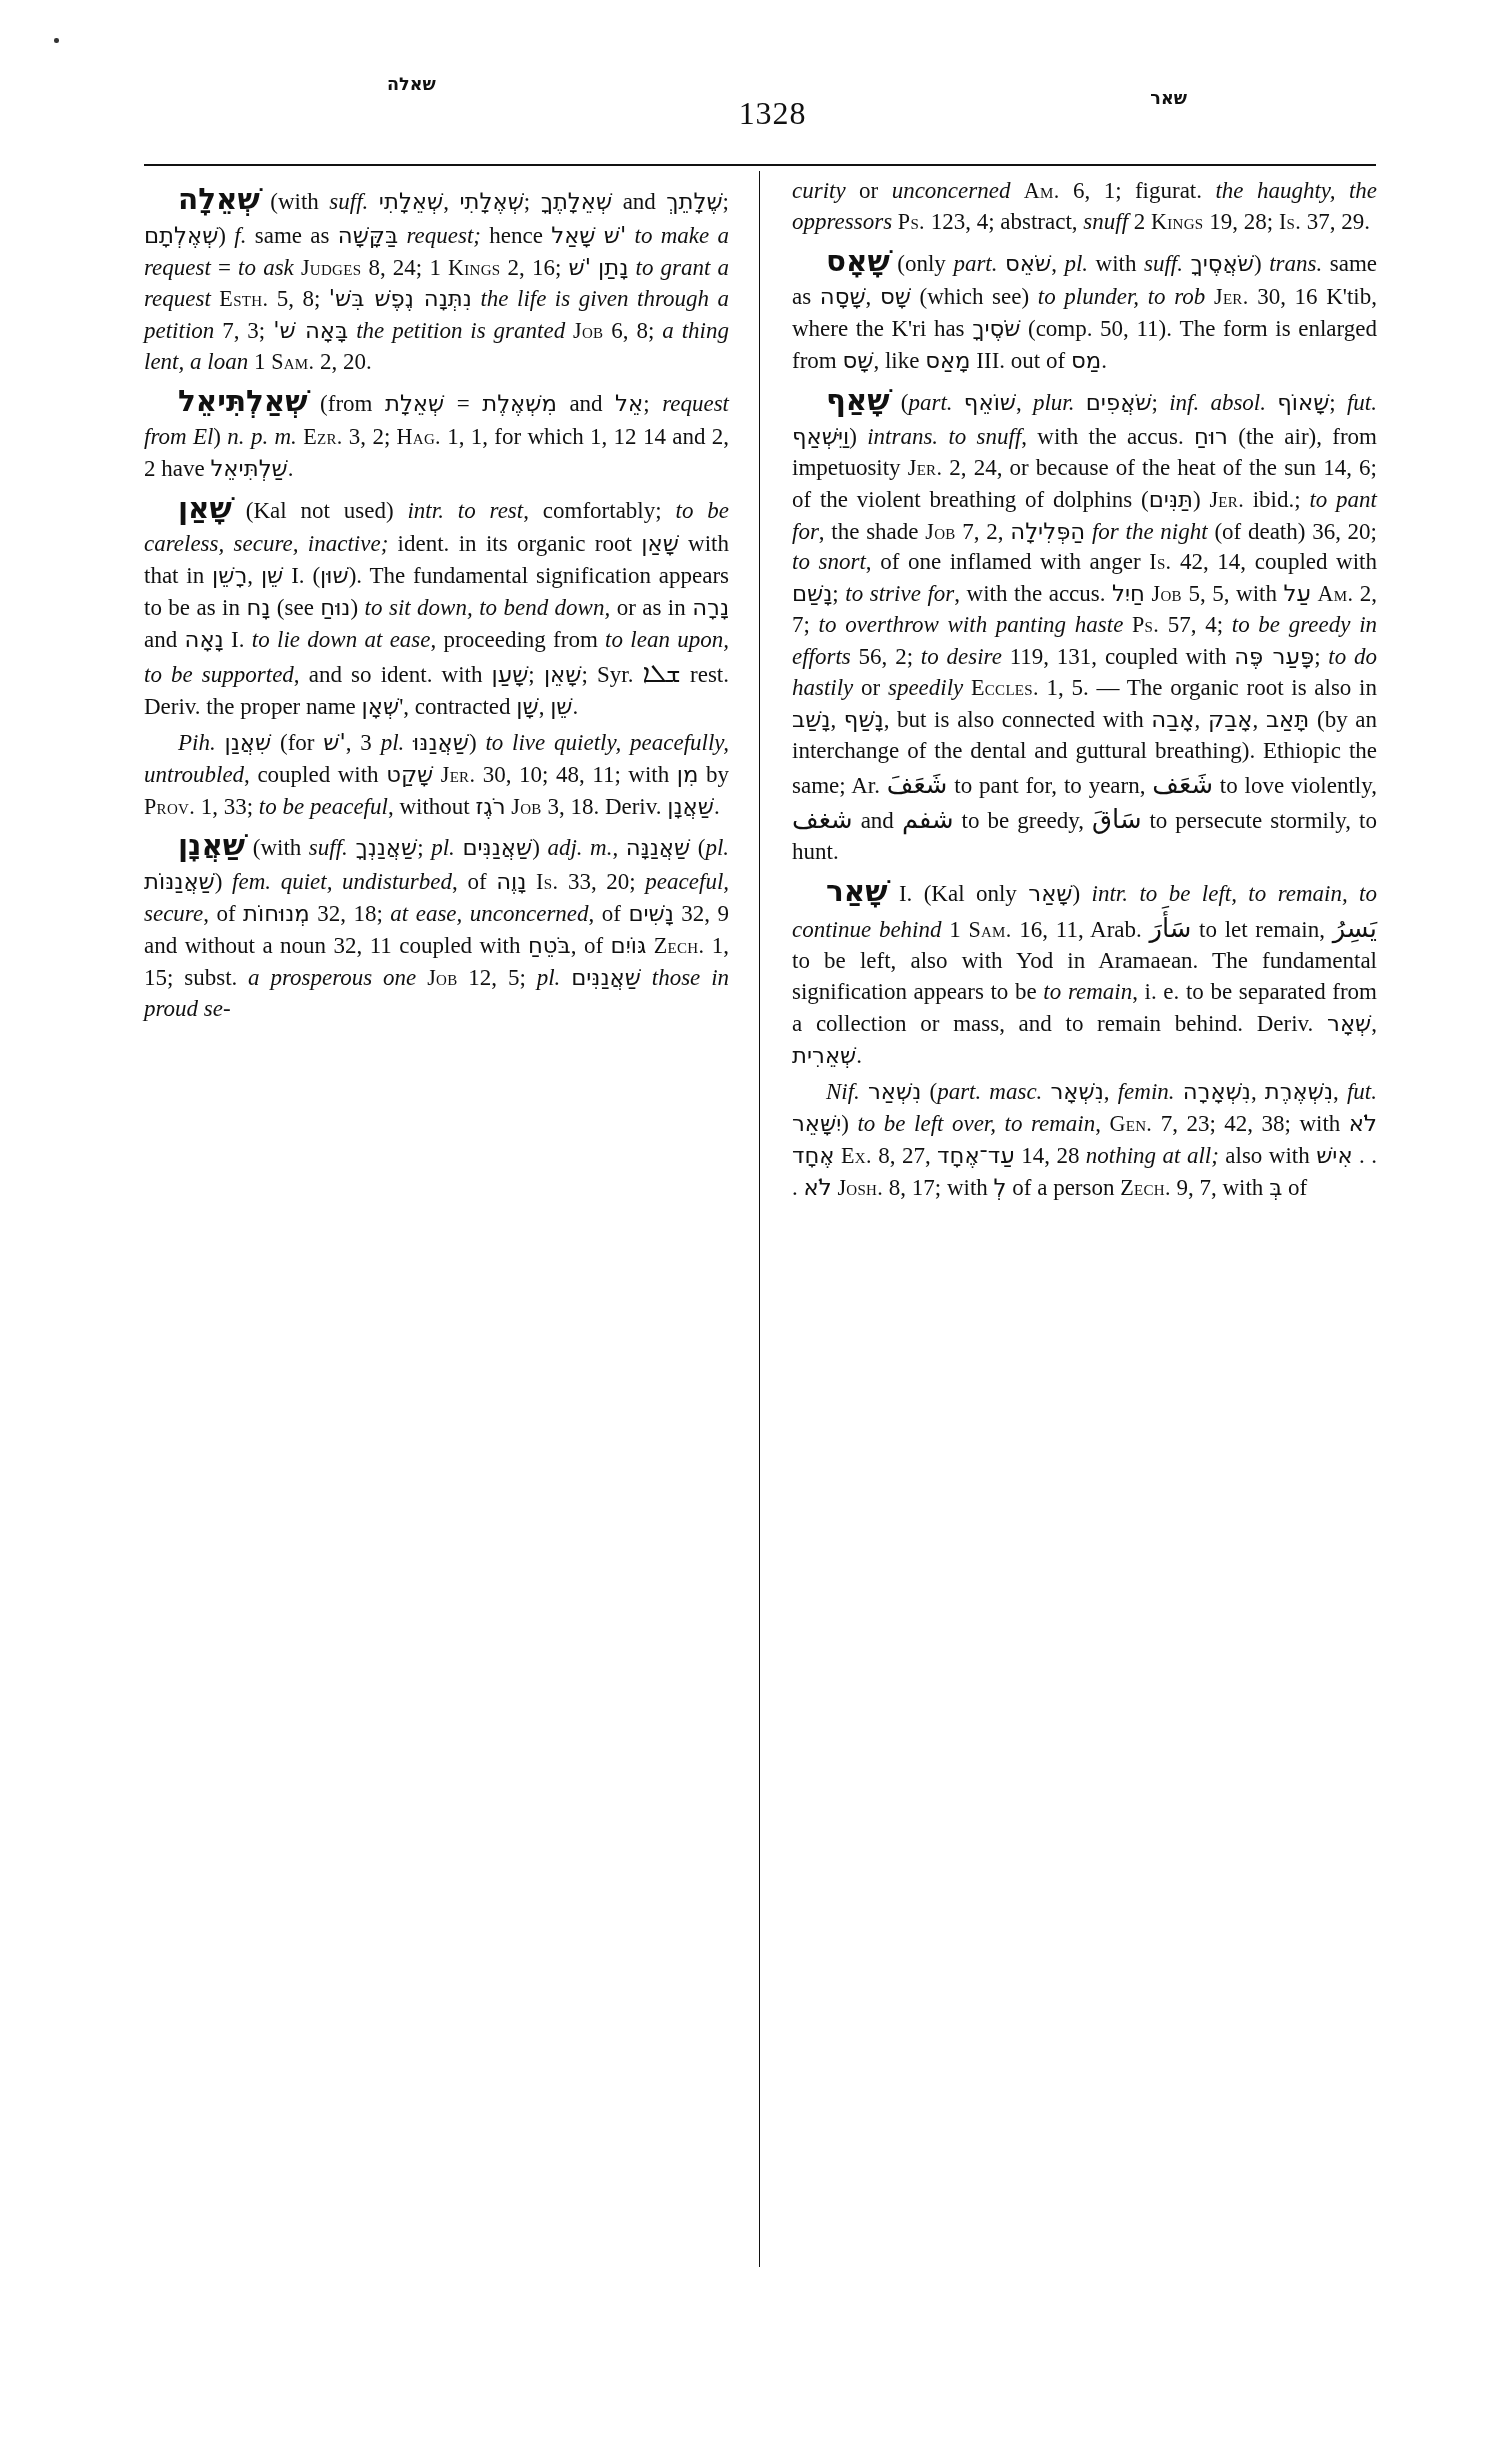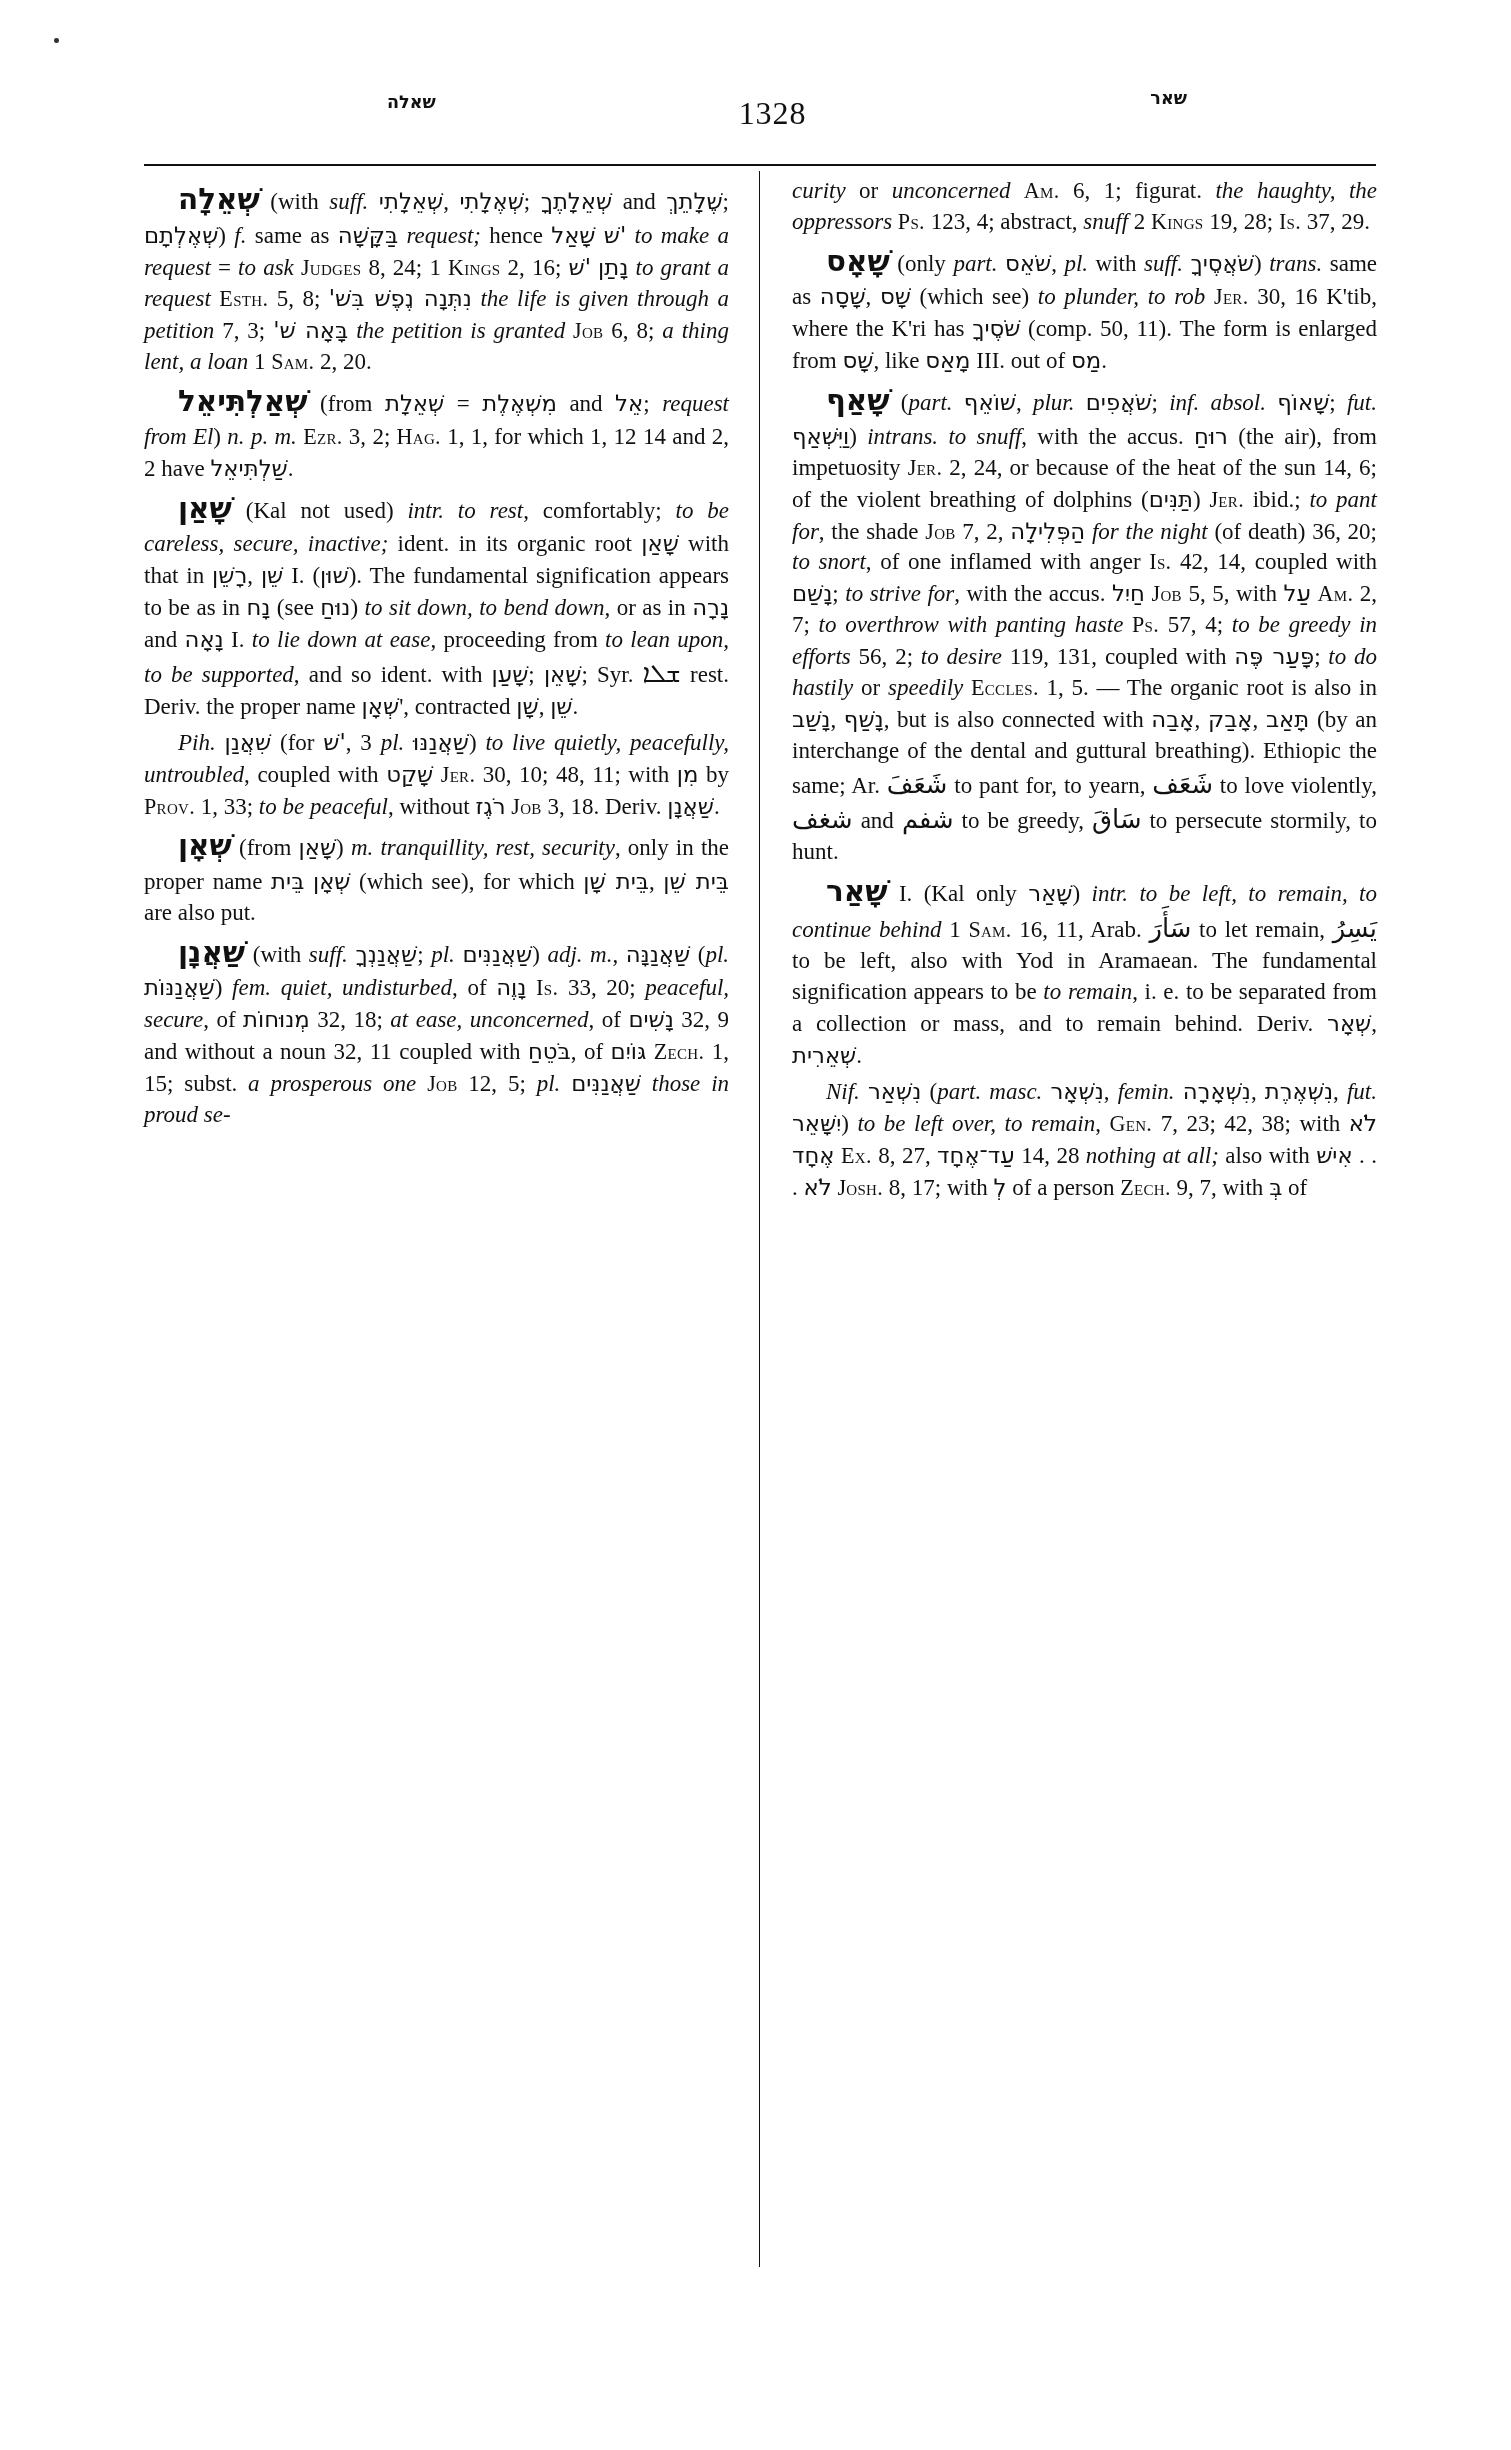--- a/index.html
+++ b/index.html
@@ -36,21 +36,21 @@
     width: 1223px;
     height: 81px;
   }
   .hdr-left, .hdr-right, .hdr-center {
     position: absolute;
     font-size: 38px;
     line-height: 1;
   }
   .hdr-left {
     left: 243px;
-    top: 22px;
+    top: 4px;
     font-family: "DejaVu Sans", sans-serif;
     font-weight: 600;
     text-align: right;
   }
   .hdr-right {
     right: 180px;
     top: 18px;
     font-family: "DejaVu Sans", sans-serif;
     font-weight: 600;
   }
@@ -155,21 +155,20 @@
   <div class="rule"></div>
 
   <div class="columns">
     <div class="divider"></div>
 
     <div class="col col-left">
       <p class="indent gap"><span class="entry-head">שְׁאֵלָה</span> (with <span class="it">suff.</span> <span class="heb">שְׁאֵלָתִי</span>, <span class="heb">שְׁאֶלָתִי</span>; <span class="heb">שְׁאֵלָתֶךָ</span> and <span class="heb">שֶׁלָתֵךְ</span>; <span class="heb">שְׁאֶלְתָם</span>) <span class="it">f.</span> same as <span class="heb">בַּקָּשָׁה</span> <span class="it">request;</span> hence <span class="heb">שָׁאַל</span> <span class="heb">'שׁ</span> <span class="it">to make a request</span> = <span class="it">to ask</span> <span class="sc">Judges</span> 8, 24; 1 <span class="sc">Kings</span> 2, 16; <span class="heb">'שׁ</span> <span class="heb">נָתַן</span> <span class="it">to grant a request</span> <span class="sc">Esth.</span> 5, 8; <span class="heb">נִתְּנָה נֶפֶשׁ בִּשׁ'</span> <span class="it">the life is given through a petition</span> 7, 3; <span class="heb">בָּאָה שׁ'</span> <span class="it">the petition is granted</span> <span class="sc">Job</span> 6, 8; <span class="it">a thing lent, a loan</span> 1 <span class="sc">Sam.</span> 2, 20.</p>
       <p class="indent gap"><span class="entry-head">שְׁאַלְתִּיאֵל</span> (from <span class="heb">שְׁאֵלָת</span> = <span class="heb">מִשְׁאֶלֶת</span> and <span class="heb">אֵל</span>; <span class="it">request from El</span>) <span class="it">n. p. m.</span> <span class="sc">Ezr.</span> 3, 2; <span class="sc">Hag.</span> 1, 1, for which 1, 12 14 and 2, 2 have <span class="heb">שַׁלְתִּיאֵל</span>.</p>
       <p class="indent gap"><span class="entry-head">שָׁאַן</span> (Kal not used) <span class="it">intr. to rest</span>, comfortably; <span class="it">to be careless, secure, inactive;</span> ident. in its organic root <span class="heb">שָׁאַן</span> with that in <span class="heb">רָשֵׁן</span>, <span class="heb">שֵׁן</span> I. (<span class="heb">שׁוּן</span>). The fundamental signification appears to be as in <span class="heb">נָח</span> (see <span class="heb">נוּחַ</span>) <span class="it">to sit down, to bend down,</span> or as in <span class="heb">נָרָה</span> and <span class="heb">נָאָה</span> I. <span class="it">to lie down at ease</span>, proceeding from <span class="it">to lean upon, to be supported</span>, and so ident. with <span class="heb">שָׁעַן</span>; <span class="heb">שָׁאֵן</span>; Syr. <span class="ar">ܫܠܐ</span> rest. Deriv. the proper name <span class="heb">שְׁאָן</span>', contracted <span class="heb">שָׁן</span>, <span class="heb">שֵׁן</span>.</p>
       <p class="indent gap"><span class="it">Pih.</span> <span class="heb">שִׁאֲנַן</span> (for <span class="heb">'שׁ</span>, 3 <span class="it">pl.</span> <span class="heb">שַׁאֲנַנּוּ</span>) <span class="it">to live quietly, peacefully, untroubled</span>, coupled with <span class="heb">שָׁקַט</span> <span class="sc">Jer.</span> 30, 10; 48, 11; with <span class="heb">מִן</span> by <span class="sc">Prov.</span> 1, 33; <span class="it">to be peaceful</span>, without <span class="heb">רֹגֶז</span> <span class="sc">Job</span> 3, 18. Deriv. <span class="heb">שַׁאֲנָן</span>.</p>
-      <p class="indent gap"><span class="entry-head">שְׁאָן</span> (from <span class="heb">שָׁאַן</span>) <span class="it">m. tranquillity, rest, security</span>, only in the proper name <span class="heb">בֵּית</span> <span class="heb">שְׁאָן</span> (which see), for which <span class="heb">בֵּית שָׁן</span>, <span class="heb">בֵּית שֵׁן</span> are also put.</p>
       <p class="indent gap"><span class="entry-head">שַׁאֲנָן</span> (with <span class="it">suff.</span> <span class="heb">שַׁאֲנַנְךָ</span>; <span class="it">pl.</span> <span class="heb">שַׁאֲנַנִּים</span>) <span class="it">adj. m.</span>, <span class="heb">שַׁאֲנַנָּה</span> (<span class="it">pl.</span> <span class="heb">שַׁאֲנַנּוֹת</span>) <span class="it">fem. quiet, undisturbed</span>, of <span class="heb">נָוֶה</span> <span class="sc">Is.</span> 33, 20; <span class="it">peaceful, secure</span>, of <span class="heb">מְנוּחוֹת</span> 32, 18; <span class="it">at ease, unconcerned</span>, of <span class="heb">נָשִׁים</span> 32, 9 and without a noun 32, 11 coupled with <span class="heb">בֹּטֵחַ</span>, of <span class="heb">גּוֹיִם</span> <span class="sc">Zech.</span> 1, 15; subst. <span class="it">a prosperous one</span> <span class="sc">Job</span> 12, 5; <span class="it">pl.</span> <span class="heb">שַׁאֲנַנִּים</span> <span class="it">those in proud se-</span></p>
     </div>
 
     <div class="col col-right">
       <p><span class="it">curity</span> or <span class="it">unconcerned</span> <span class="sc">Am.</span> 6, 1; figurat. <span class="it">the haughty, the oppressors</span> <span class="sc">Ps.</span> 123, 4; abstract, <span class="it">snuff</span> 2 <span class="sc">Kings</span> 19, 28; <span class="sc">Is.</span> 37, 29.</p>
       <p class="indent gap"><span class="entry-head">שָׁאָס</span> (only <span class="it">part.</span> <span class="heb">שֹׁאֵס</span>, <span class="it">pl.</span> with <span class="it">suff.</span> <span class="heb">שֹׁאֲסֶיךָ</span>) <span class="it">trans.</span> same as <span class="heb">שָׁסָה</span>, <span class="heb">שָׁס</span> (which see) <span class="it">to plunder, to rob</span> <span class="sc">Jer.</span> 30, 16 K'tib, where the K'ri has <span class="heb">שֹׁסֶיךָ</span> (comp. 50, 11). The form is enlarged from <span class="heb">שָׁס</span>, like <span class="heb">מָאַס</span> III. out of <span class="heb">מַס</span>.</p>
       <p class="indent gap"><span class="entry-head">שָׁאַף</span> (<span class="it">part.</span> <span class="heb">שׁוֹאֵף</span>, <span class="it">plur.</span> <span class="heb">שֹׁאֲפִים</span>; <span class="it">inf. absol.</span> <span class="heb">שָׁאוֹף</span>; <span class="it">fut.</span> <span class="heb">וַיִּשְׁאַף</span>) <span class="it">intrans. to snuff</span>, with the accus. <span class="heb">רוּחַ</span> (the air), from impetuosity <span class="sc">Jer.</span> 2, 24, or because of the heat of the sun 14, 6; of the violent breathing of dolphins (<span class="heb">תַּנִּים</span>) <span class="sc">Jer.</span> ibid.; <span class="it">to pant for</span>, the shade <span class="sc">Job</span> 7, 2, <span class="heb">הַפְּלִילָה</span> <span class="it">for the night</span> (of death) 36, 20; <span class="it">to snort</span>, of one inflamed with anger <span class="sc">Is.</span> 42, 14, coupled with <span class="heb">נָשַׁם</span>; <span class="it">to strive for</span>, with the accus. <span class="heb">חַיִל</span> <span class="sc">Job</span> 5, 5, with <span class="heb">עַל</span> <span class="sc">Am.</span> 2, 7; <span class="it">to overthrow with panting haste</span> <span class="sc">Ps.</span> 57, 4; <span class="it">to be greedy in efforts</span> 56, 2; <span class="it">to desire</span> 119, 131, coupled with <span class="heb">פָּעַר פֶּה</span>; <span class="it">to do hastily</span> or <span class="it">speedily</span> <span class="sc">Eccles.</span> 1, 5. — The organic root is also in <span class="heb">נָשַׁב</span>, <span class="heb">נָשַׁף</span>, but is also connected with <span class="heb">אָבַה</span>, <span class="heb">אָבַק</span>, <span class="heb">תָּאַב</span> (by an interchange of the dental and guttural breathing). Ethiopic the same; Ar. <span class="ar">شَعَفَ</span> to pant for, to yearn, <span class="ar">شَعَف</span> to love violently, <span class="ar">شغف</span> and <span class="ar">شفم</span> to be greedy, <span class="ar">سَاقَ</span> to persecute stormily, to hunt.</p>
       <p class="indent gap"><span class="entry-head">שָׁאַר</span> I. (Kal only <span class="heb">שָׁאַר</span>) <span class="it">intr. to be left, to remain, to continue behind</span> 1 <span class="sc">Sam.</span> 16, 11, Arab. <span class="ar">سَأَرَ</span> to let remain, <span class="ar">يَسِرُ</span> to be left, also with Yod in Aramaean. The fundamental signification appears to be <span class="it">to remain</span>, i. e. to be separated from a collection or mass, and to remain behind. Deriv. <span class="heb">שְׁאָר</span>, <span class="heb">שְׁאֵרִית</span>.</p>
       <p class="indent gap"><span class="it">Nif.</span> <span class="heb">נִשְׁאַר</span> (<span class="it">part. masc.</span> <span class="heb">נִשְׁאָר</span>, <span class="it">femin.</span> <span class="heb">נִשְׁאָרָה</span>, <span class="heb">נִשְׁאֶרֶת</span>, <span class="it">fut.</span> <span class="heb">יִשָּׁאֵר</span>) <span class="it">to be left over, to remain</span>, <span class="sc">Gen.</span> 7, 23; 42, 38; with <span class="heb">לֹא</span> <span class="heb">אֶחָד</span> <span class="sc">Ex.</span> 8, 27, <span class="heb">עַד־אֶחָד</span> 14, 28 <span class="it">nothing at all;</span> also with <span class="heb">אִישׁ</span> . . . <span class="heb">לֹא</span> <span class="sc">Josh.</span> 8, 17; with <span class="heb">לְ</span> of a person <span class="sc">Zech.</span> 9, 7, with <span class="heb">בְּ</span> of</p>
     </div>

